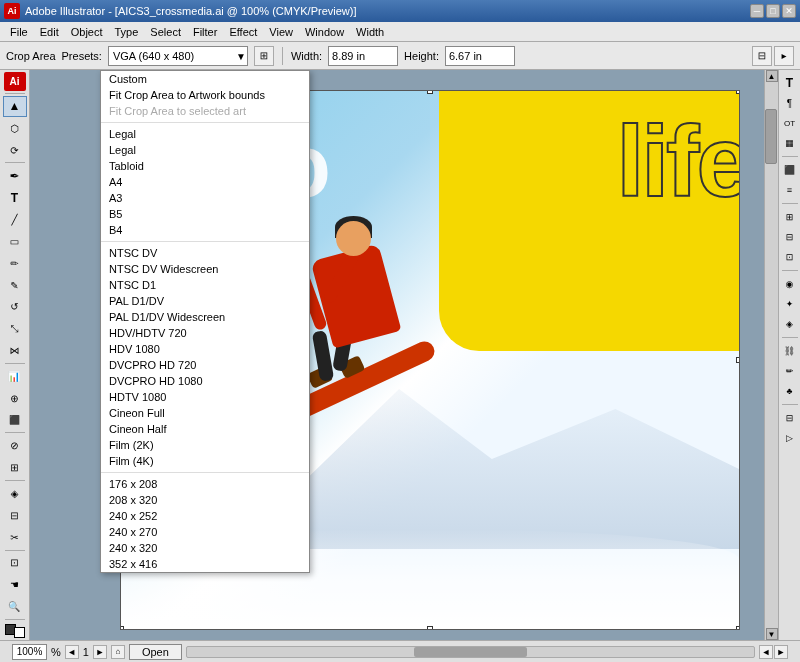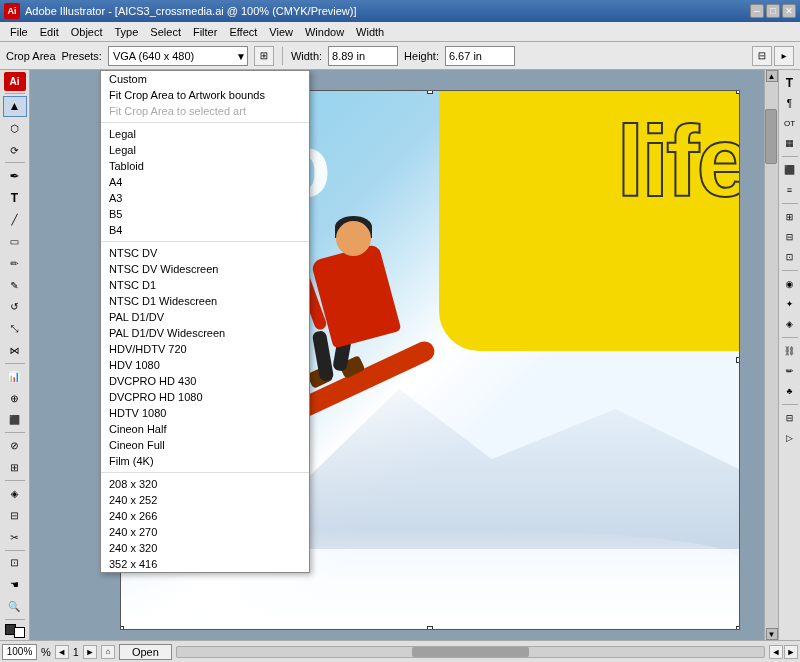--- a/index.html
+++ b/index.html
@@ -334,21 +334,21 @@
       border: 1px solid transparent;
     }
 
     
     #status-bar {
       background: #e0e0e0;
       height: 22px;
       border-top: 1px solid #aaa;
       display: flex;
       align-items: center;
-      padding: 0 2px;
+      padding: 0 12px;
       gap: 4px;
       font-size: 11px;
     }
     .status-zoom-input {
       width: 35px; height: 16px;
       border: 1px solid #888;
       font-size: 10px;
       text-align: center;
     }
     .status-nav-btn {
@@ -483,35 +483,35 @@
         <div class="dd-item">Legal</div>
         <div class="dd-item">Tabloid</div>
         <div class="dd-item">A4</div>
         <div class="dd-item">A3</div>
         <div class="dd-item">B5</div>
         <div class="dd-item">B4</div>
         <div class="dd-section-sep"></div>
         <div class="dd-item">NTSC DV</div>
         <div class="dd-item">NTSC DV Widescreen</div>
         <div class="dd-item">NTSC D1</div>
-        <div class="dd-item">NTSC D1 Widescreen</div>
         <div class="dd-item">PAL D1/DV</div>
         <div class="dd-item">PAL D1/DV Widescreen</div>
         <div class="dd-item">HDV/HDTV 720</div>
         <div class="dd-item">HDV 1080</div>
-        <div class="dd-item">DVCPRO HD 430</div>
+        <div class="dd-item">DVCPRO HD 720</div>
         <div class="dd-item">DVCPRO HD 1080</div>
         <div class="dd-item">HDTV 1080</div>
+        <div class="dd-item">Cineon Full</div>
         <div class="dd-item">Cineon Half</div>
-        <div class="dd-item">Cineon Full</div>
+        <div class="dd-item">Film (2K)</div>
         <div class="dd-item">Film (4K)</div>
         <div class="dd-section-sep"></div>
+        <div class="dd-item">176 x 208</div>
         <div class="dd-item">208 x 320</div>
         <div class="dd-item">240 x 252</div>
-        <div class="dd-item">240 x 266</div>
         <div class="dd-item">240 x 270</div>
         <div class="dd-item">240 x 320</div>
         <div class="dd-item">352 x 416</div>
       </div>
 
     <div id="artboard">
       <div class="artboard-inner">
         <div class="art-bg-yellow"></div>
         <div class="art-text-aquo">auo</div>
         <div class="art-text-life">life</div>

